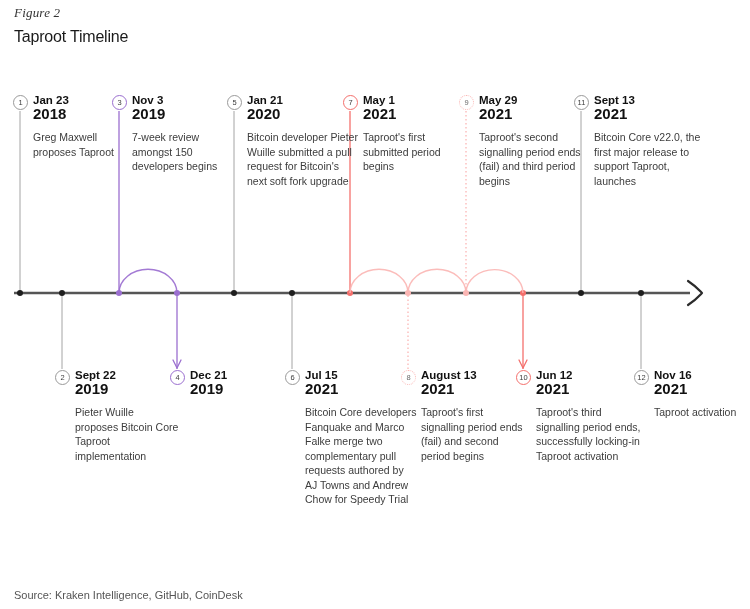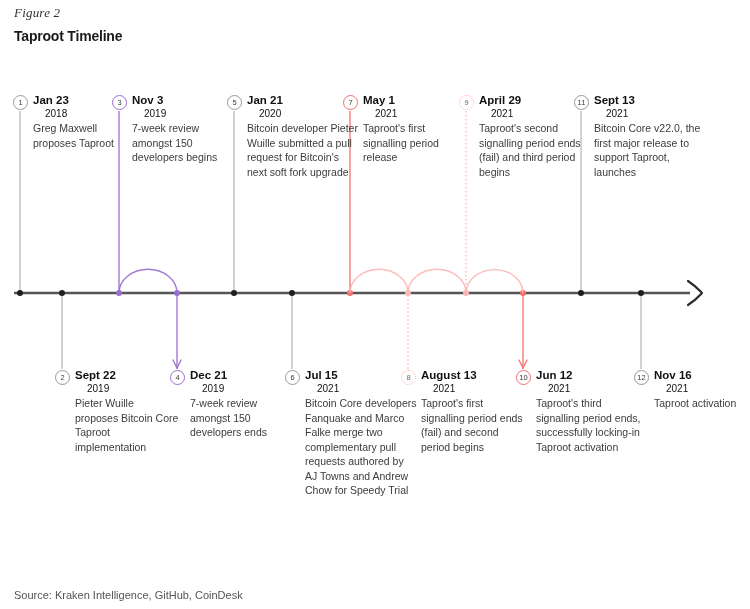--- a/index.html
+++ b/index.html
@@ -24,22 +24,22 @@
     font-family: "Liberation Serif", serif;
     font-style: italic;
     font-size: 13px;
     color: #333333;
     letter-spacing: .2px;
   }
   #chart-title {
     position: absolute;
     left: 14px;
     top: 28px;
-    font-size: 14px;
-    font-weight: bold;
+    font-size: 16px;
+    font-weight: normal;
     color: #1a1a1a;
     letter-spacing: -.2px;
   }
 
   
   #source-note {
     position: absolute;
     left: 14px;
     top: 589px;
     font-size: 11px;
@@ -86,27 +86,27 @@
     width: 104px;
   }
   .event-date {
     font-size: 11.5px;
     font-weight: bold;
     color: #111111;
     line-height: 14px;
     white-space: nowrap;
   }
   .event-year {
-    font-size: 10px;
-    font-weight: normal;
+    font-size: 15px;
+    font-weight: bold;
     color: #111111;
     line-height: 14px;
-    margin-left: 12px;
   }
   .event-desc {
+    margin-top: 9px;
     font-size: 10.5px;
     line-height: 14.5px;
     color: #3c3c3c;
   }
   .event.wide .event-body { width: 112px; }
 </style>
 </head>
 <body>
 
 <div id="figure-label">Figure 2</div>
@@ -170,21 +170,20 @@
         <div class="event-date">Nov 3</div>
         <div class="event-year">2019</div>
         <div class="event-desc">7-week review amongst 150 developers begins</div>
       </div>
     </div>
     <div class="event" style="left: 170px; top: 370px;">
       <div class="event-marker purple">4</div>
       <div class="event-body">
         <div class="event-date">Dec 21</div>
         <div class="event-year">2019</div>
-        <div class="event-desc">7-week review amongst 150 developers ends</div>
       </div>
     </div>
     <div class="event wide" style="left: 227px; top: 95px;">
       <div class="event-marker ">5</div>
       <div class="event-body">
         <div class="event-date">Jan 21</div>
         <div class="event-year">2020</div>
         <div class="event-desc">Bitcoin developer Pieter Wuille submitted a pull request for Bitcoin's next soft fork upgrade</div>
       </div>
     </div>
@@ -194,35 +193,35 @@
         <div class="event-date">Jul 15</div>
         <div class="event-year">2021</div>
         <div class="event-desc">Bitcoin Core developers Fanquake and Marco Falke merge two complementary pull requests authored by AJ Towns and Andrew Chow for Speedy Trial</div>
       </div>
     </div>
     <div class="event" style="left: 343px; top: 95px;">
       <div class="event-marker red">7</div>
       <div class="event-body">
         <div class="event-date">May 1</div>
         <div class="event-year">2021</div>
-        <div class="event-desc">Taproot's first signalling period release</div>
+        <div class="event-desc">Taproot's first submitted period begins</div>
       </div>
     </div>
     <div class="event" style="left: 401px; top: 370px;">
       <div class="event-marker pink">8</div>
       <div class="event-body">
         <div class="event-date">August 13</div>
         <div class="event-year">2021</div>
         <div class="event-desc">Taproot's first signalling period ends (fail) and second period begins</div>
       </div>
     </div>
     <div class="event wide" style="left: 459px; top: 95px;">
       <div class="event-marker pink">9</div>
       <div class="event-body">
-        <div class="event-date">April 29</div>
+        <div class="event-date">May 29</div>
         <div class="event-year">2021</div>
         <div class="event-desc">Taproot's second signalling period ends (fail) and third period begins</div>
       </div>
     </div>
     <div class="event wide" style="left: 516px; top: 370px;">
       <div class="event-marker red">10</div>
       <div class="event-body">
         <div class="event-date">Jun 12</div>
         <div class="event-year">2021</div>
         <div class="event-desc">Taproot's third signalling period ends, successfully locking-in Taproot activation</div>

